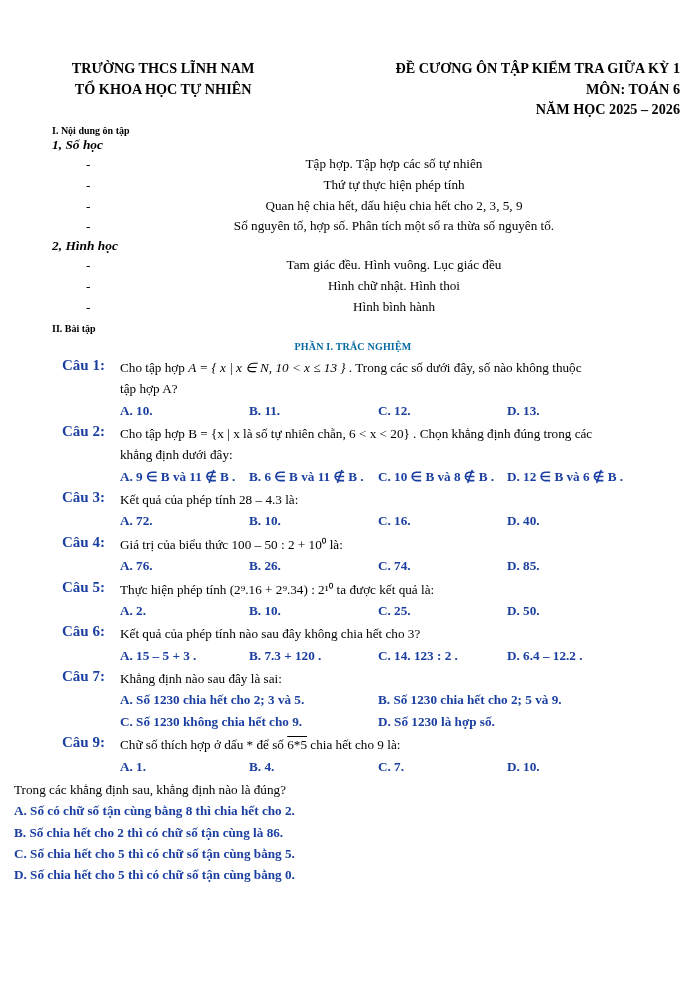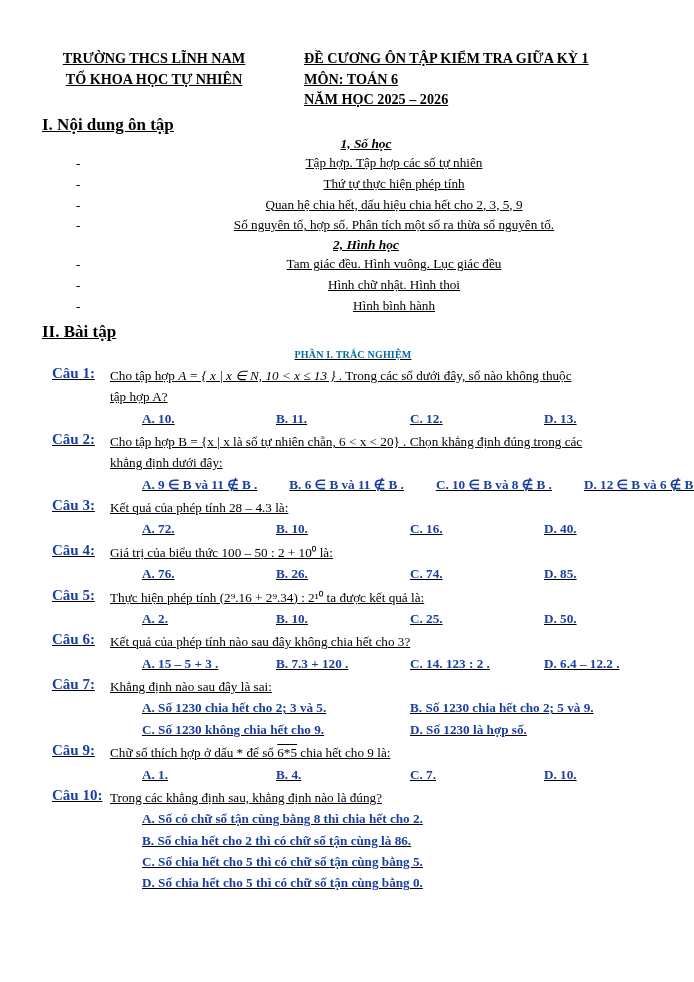--- a/index.html
+++ b/index.html
@@ -12,59 +12,57 @@
     background: #ffffff;
     font-family: "Liberation Serif", serif;
     font-size: 13.2px;
     color: #000000;
     overflow: hidden;
   }
   .page {
     position: relative;
     width: 694px;
     height: 982px;
-    padding: 4px;
+    padding: 14px;
     box-sizing: border-box;
-    text-decoration: underline;
   }
 
   
   .header {
     display: flex;
     flex-direction: row;
     justify-content: flex-start;
     padding: 44px 0 0 0;
   }
   .header-left {
     width: 300px;
     text-align: center;
     font-weight: bold;
     font-size: 14.2px;
     line-height: 1.45;
   }
   .header-right {
     width: 370px;
-    text-align: left;
+    text-align: right;
     font-weight: bold;
     font-size: 14.2px;
     line-height: 1.45;
   }
 
   
   .sec-title {
     font-weight: bold;
-    font-size: 17px;
+    font-size: 10px;
     margin: 5px 0 1px 38px;
   }
   .sec-sub {
     font-weight: bold;
     font-style: italic;
     font-size: 13.4px;
     margin: 1px 0 1px 38px;
-    text-align: center;
   }
   ul.dashlist {
     list-style: none;
     margin: 0 0 0 0;
     padding: 0;
   }
   ul.dashlist li {
     position: relative;
     margin-left: 72px;
     padding-left: 22px;
@@ -118,21 +116,20 @@
   }
   .opts.four > div { width: 25%; }
   .opts.two > div { width: 50%; }
   .opt {
     white-space: nowrap;
   }
   .opt-stack { line-height: 1.62; }
   .ol {
     color: #1b3fa0;
     font-weight: bold;
-    margin-left: 32px;
   }
   .mathit { font-style: italic; }
   .ovl { text-decoration: overline; }
   .nowrap { white-space: nowrap; margin-top: 46px; }
 </style>
 </head>
 <body>
 
 <div class="page">
 
@@ -279,21 +276,20 @@
       <div class="opts four">
         <div class="opt ol">A. 1.</div>
         <div class="opt ol">B. 4.</div>
         <div class="opt ol">C. 7.</div>
         <div class="opt ol">D. 10.</div>
       </div>
     </div>
   </div>
 
   <div class="q">
-    <div class="q-label">Câu 10:</div>
     <div class="q-body">
       <div class="q-stem">Trong các khẳng định sau, khẳng định nào là đúng?</div>
       <div class="opt-stack">
         <div class="opt ol">A. Số có chữ số tận cùng bằng 8 thì chia hết cho 2.</div>
         <div class="opt ol">B. Số chia hết cho 2 thì có chữ số tận cùng là 86.</div>
         <div class="opt ol">C. Số chia hết cho 5 thì có chữ số tận cùng bằng 5.</div>
         <div class="opt ol">D. Số chia hết cho 5 thì có chữ số tận cùng bằng 0.</div>
       </div>
     </div>
   </div>

